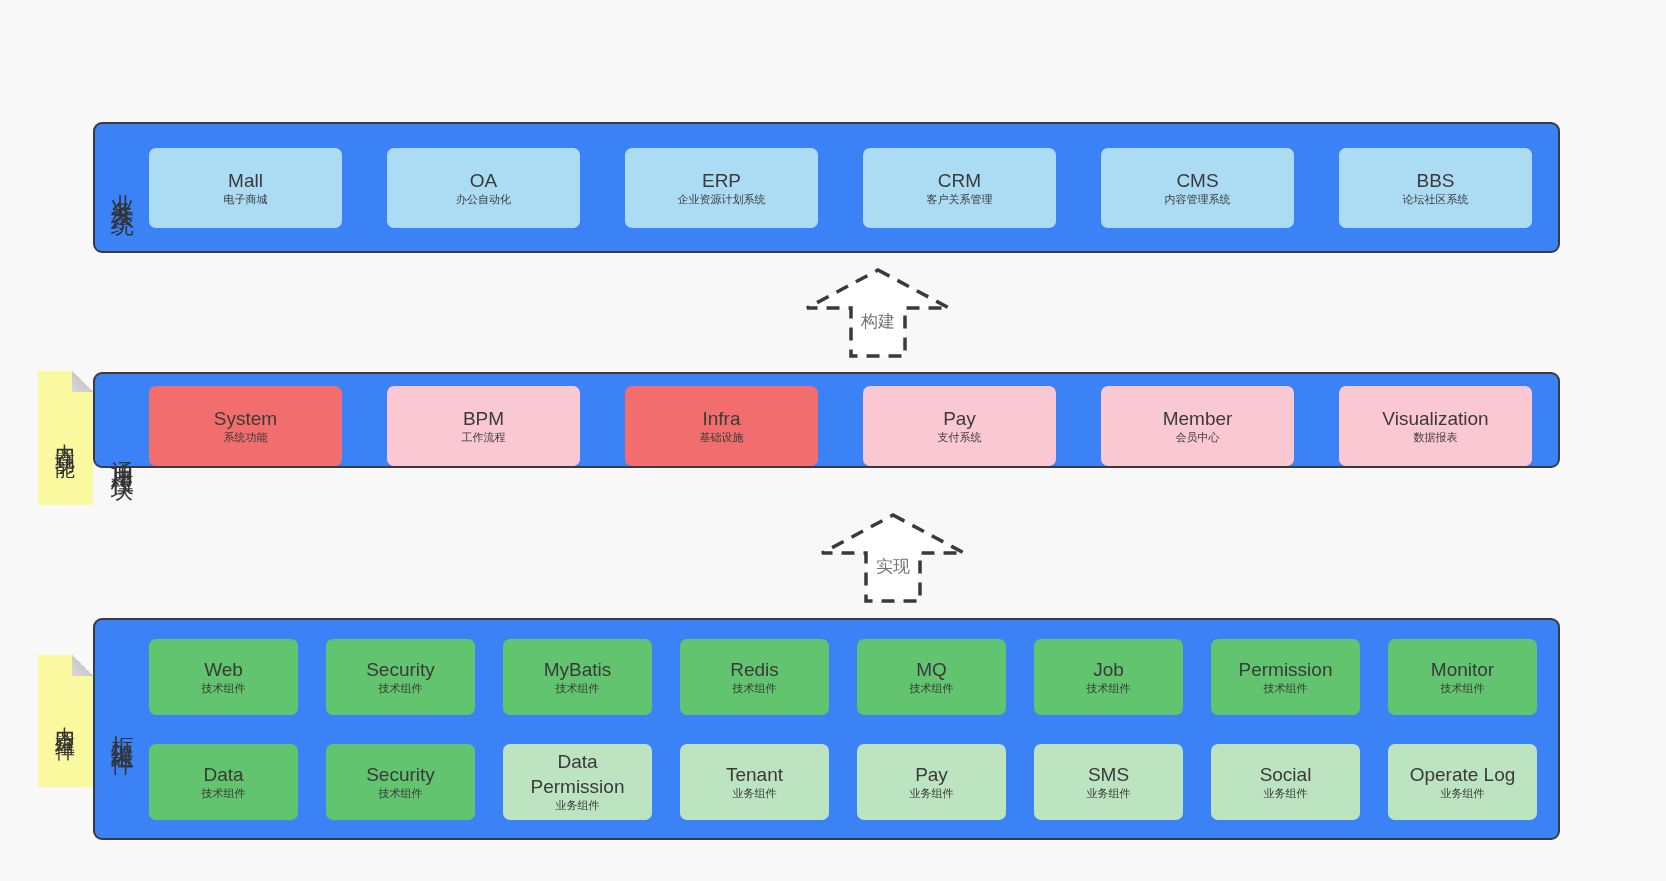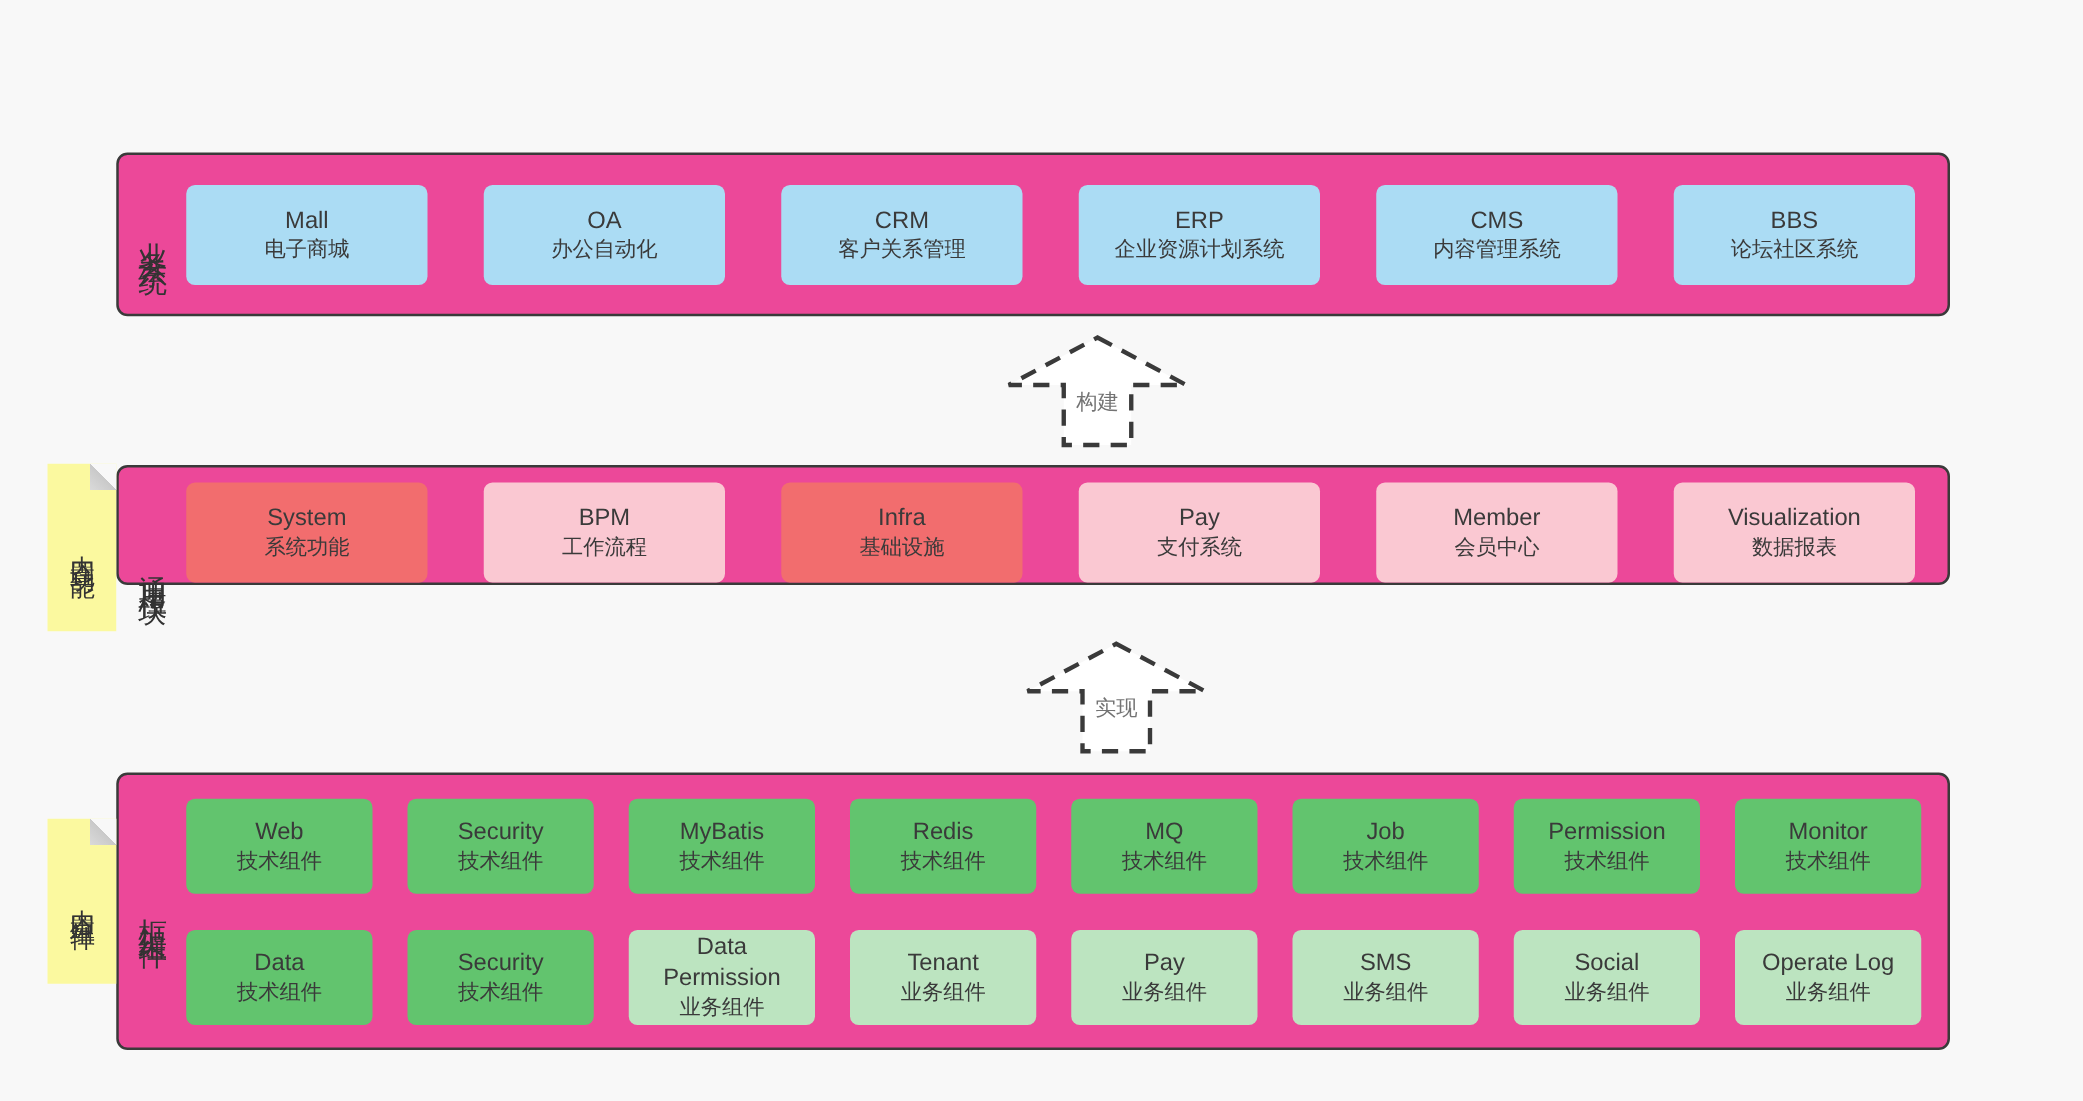--- a/index.html
+++ b/index.html
@@ -3,21 +3,21 @@
 <meta charset="utf-8">
 <style>
   html,body { margin:0; padding:0; }
   body {
     width:1666px; height:881px; position:relative; overflow:hidden;
     background:#f8f8f8; color:#3a3a3a;
     font-family:"Liberation Sans","DejaVu Sans",sans-serif;
   }
   .band {
     position:absolute; left:93px; width:1467px; box-sizing:border-box;
-    background:#ec4899; border:2px solid #3a3a3a; border-radius:9px;
+    background:#3b82f6; border:2px solid #3a3a3a; border-radius:9px;
     display:flex; align-items:center; z-index:2;
   }
   #band-business   { top:122px; height:131px; }
   #band-modules    { top:372px; height:96px;align-items:flex-end; }
   #band-components { top:618px; height:222px; }
 
   .band-label {
     flex:0 0 54px; display:flex; justify-content:center; align-items:center;
     font-size:23px; color:#333;
   }
@@ -28,21 +28,21 @@
     flex:1; border-radius:7px; box-sizing:border-box; padding:2px 8px;
     display:flex; flex-direction:column; justify-content:center; align-items:center;
     text-align:center;
   }
   .cols-6 .box { height:80px; }
   .rows { flex:1; display:flex; flex-direction:column; gap:29px; padding-right:21px; }
   .rows .boxes { padding-right:0; gap:28px; }
   .rows .box { height:76px; }
 
   .box .en { font-size:19px; line-height:1.32; }
-  .box .zh { font-size:17px; line-height:1.32; }
+  .box .zh { font-size:11px; line-height:1.32;font-family:Liberation Mono, monospace; }
 
   .blue        { background:#abdcf4; }
   .red         { background:#f26d6e; }
   .pink        { background:#fac8d2; }
   .green       { background:#62c46e; }
   .green-light { background:#bce4c0; }
 
   .sticky {
     position:absolute; left:38px; width:55px; background:#fbf99f; z-index:3;
     display:flex; justify-content:center; align-items:center;
@@ -73,26 +73,26 @@
   <div class="boxes">
     <div class="box blue">
       <div class="en">Mall</div>
       <div class="zh">电子商城</div>
     </div>
     <div class="box blue">
       <div class="en">OA</div>
       <div class="zh">办公自动化</div>
     </div>
     <div class="box blue">
+      <div class="en">ERP</div>
+      <div class="zh">企业资源计划系统</div>
+    </div>
+    <div class="box blue">
       <div class="en">CRM</div>
       <div class="zh">客户关系管理</div>
-    </div>
-    <div class="box blue">
-      <div class="en">ERP</div>
-      <div class="zh">企业资源计划系统</div>
     </div>
     <div class="box blue">
       <div class="en">CMS</div>
       <div class="zh">内容管理系统</div>
     </div>
     <div class="box blue">
       <div class="en">BBS</div>
       <div class="zh">论坛社区系统</div>
     </div>
   </div>

